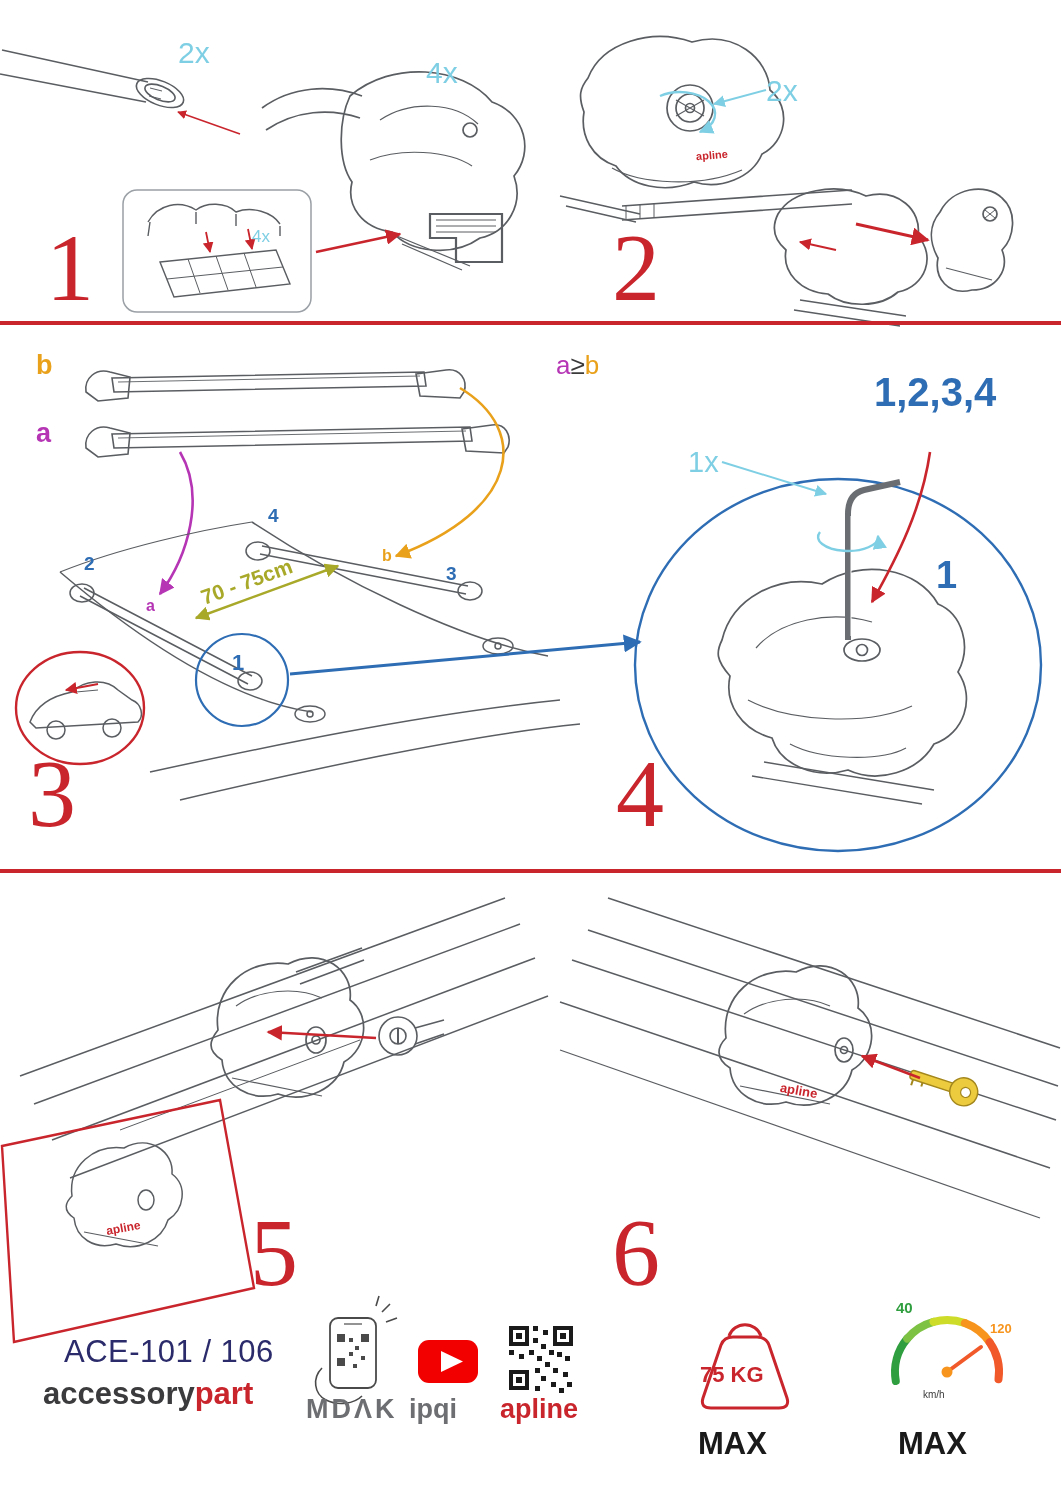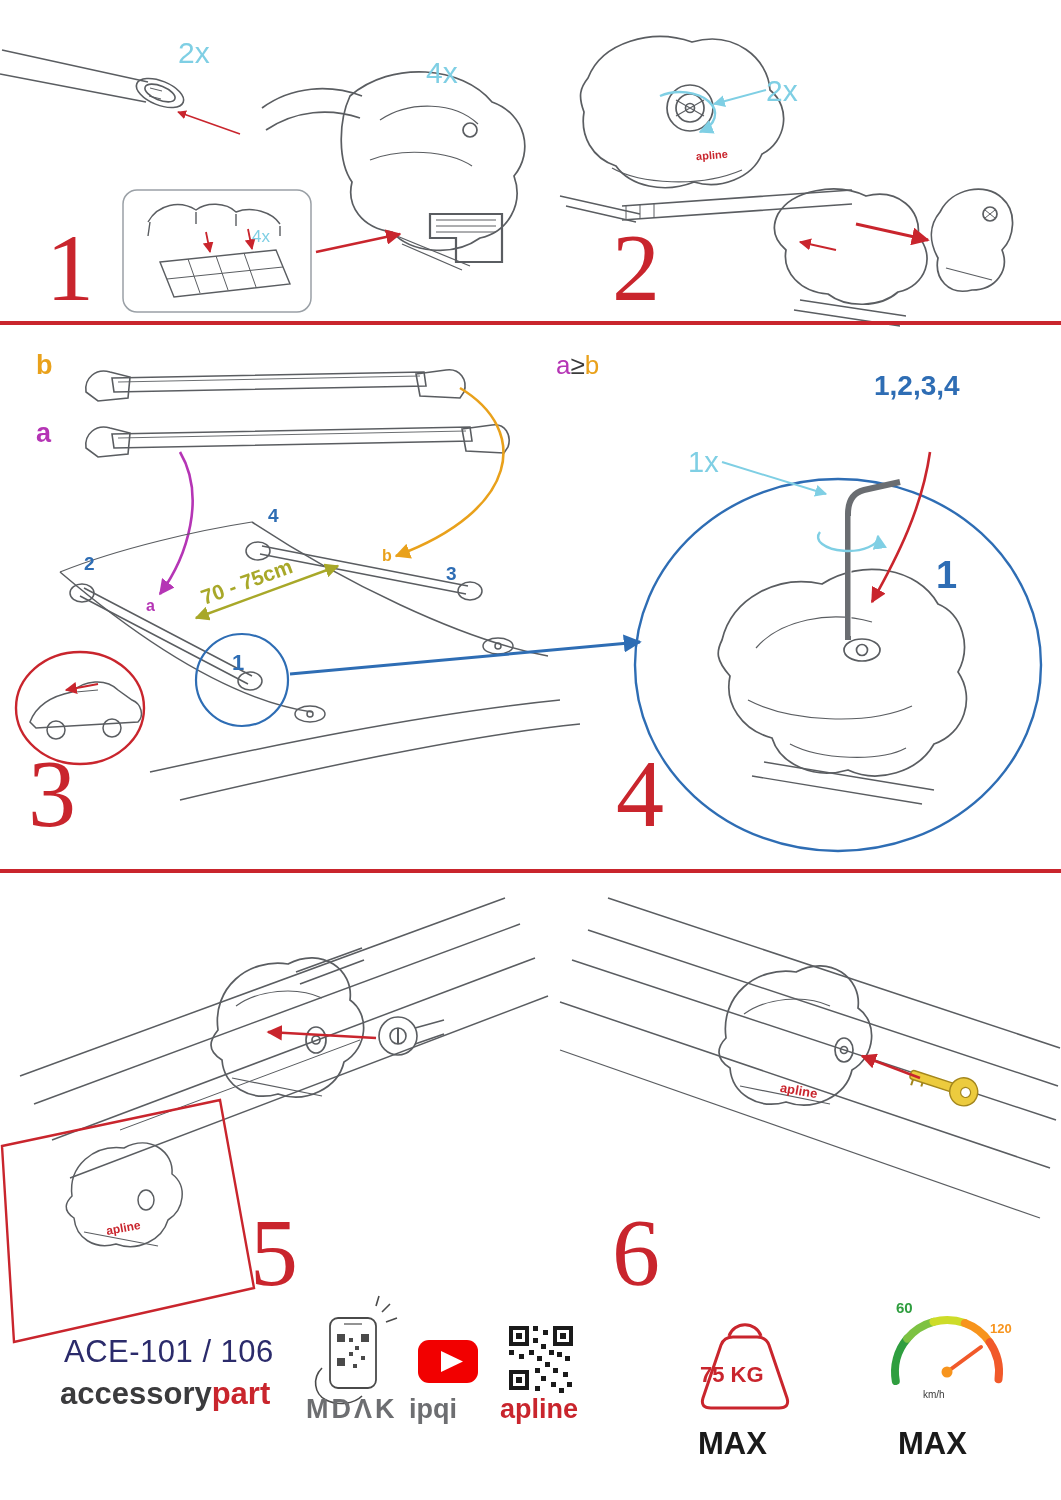--- a/index.html
+++ b/index.html
@@ -4,21 +4,21 @@
 <style>
   *{box-sizing:border-box}
   html,body{margin:0;padding:0}
   body{width:1061px;height:1500px;background:#fff;font-family:"Liberation Sans",sans-serif;position:relative;overflow:hidden}
   .label{position:absolute;white-space:nowrap;line-height:1}
   .step-num{font-family:"Liberation Serif",serif;font-size:96px;color:#c9252d;font-weight:400}
   .qty{color:#7fcfe4;font-size:30px}
   .qty-sm{color:#7fcfe4;font-size:17px}
   .blue-pos{color:#2e6db4;font-weight:bold;font-size:19px}
   .divider{position:absolute;left:0;width:1061px;height:4px;background:#c9252d}
-  .seq{color:#2e6db4;font-weight:bold;font-size:28px}
+  .seq{color:#2e6db4;font-weight:bold;font-size:40px}
   .olive{color:#a8a829;font-weight:bold;font-size:21px}
   .brand-sm{color:#c9252d;font-weight:bold}
   .footer-gray{color:#6d6e71;font-weight:bold;font-size:27px}
   .ctr{text-align:left}
   svg.art{position:absolute;left:0;top:0}
 </style>
 </head>
 <body>
 
 <svg class="art" width="1061" height="1500" viewBox="0 0 1061 1500">
@@ -308,24 +308,24 @@
 <div class="label qty" style="left:688px;top:448px;font-size:29px">1x</div>
 <div class="label" style="left:936px;top:556px;color:#2e6db4;font-size:38px;font-weight:bold">1</div>
 
 <div class="label step-num" style="left:250px;top:1205px">5</div>
 <div class="label brand-sm" style="left:106px;top:1222px;font-size:12px;transform:rotate(-10deg)">apline</div>
 
 <div class="label step-num" style="left:612px;top:1205px">6</div>
 <div class="label brand-sm" style="left:780px;top:1084px;font-size:13px;transform:rotate(10deg)">apline</div>
 
 <div class="label" style="left:64px;top:1336px;color:#2b2b6b;font-size:31px;letter-spacing:0.5px">ACE-101 / 106</div>
-<div class="label" style="left:60px;top:1378px;font-size:31px;font-weight:bold">
+<div class="label" style="left:43px;top:1378px;font-size:31px;font-weight:bold">
   <span style="color:#3b3b3d">accessory</span><span style="color:#c9252d">part</span>
 </div>
 <div class="label footer-gray" style="left:306px;top:1396px;letter-spacing:3px">MDΛK</div>
 <div class="label footer-gray" style="left:409px;top:1396px;font-weight:bold">ipqi</div>
 <div class="label brand-sm" style="left:500px;top:1396px;font-size:27px">apline</div>
 <div class="label ctr" style="left:700px;top:1364px;width:92px;color:#c9252d;font-size:22px;font-weight:bold">75 KG</div>
 <div class="label ctr" style="left:698px;top:1428px;width:96px;color:#1a1a1a;font-size:31px;font-weight:bold">MAX</div>
-<div class="label" style="left:896px;top:1300px;color:#2f9e3f;font-size:15px;font-weight:bold">60</div>
+<div class="label" style="left:896px;top:1300px;color:#2f9e3f;font-size:15px;font-weight:bold">40</div>
 <div class="label" style="left:990px;top:1322px;color:#f7941d;font-size:13px;font-weight:bold">120</div>
 <div class="label ctr" style="left:923px;top:1390px;width:48px;color:#3a3a3a;font-size:10px">km/h</div>
 <div class="label ctr" style="left:898px;top:1428px;width:98px;color:#1a1a1a;font-size:31px;font-weight:bold">MAX</div>
 
 </body></html>

